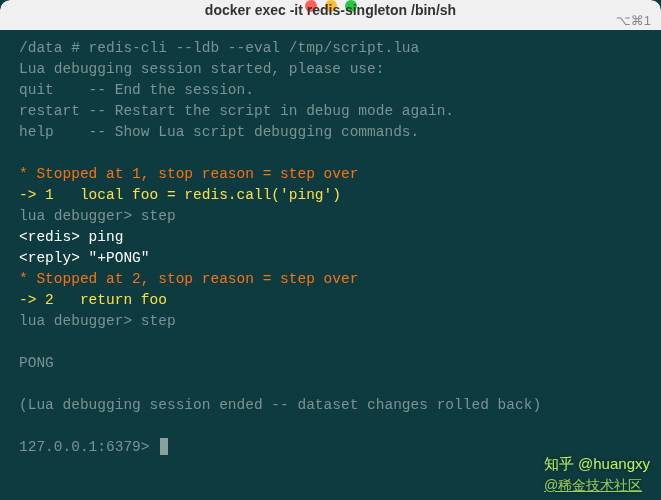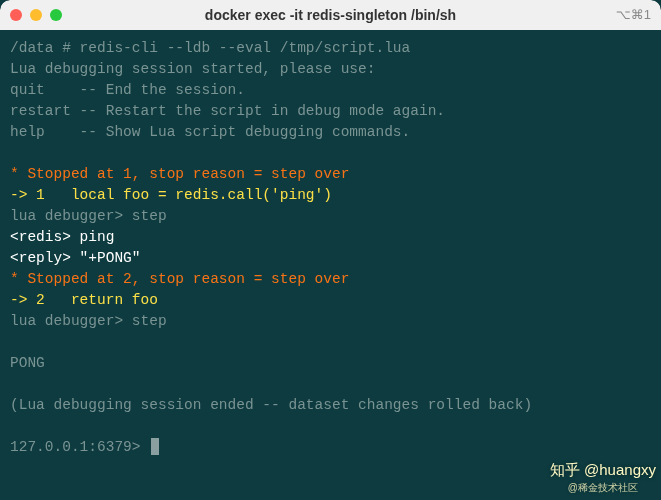--- a/index.html
+++ b/index.html
@@ -16,20 +16,21 @@
   }
   .titlebar {
     height: 30px;
     background: #f0f0f0;
     display: flex;
     align-items: center;
     padding: 0 10px;
     border-top-left-radius: 10px;
     border-top-right-radius: 10px;
     position: relative;
+    flex-direction: column;
   }
   .traffic-lights {
     display: flex;
     gap: 8px;
   }
   .dot {
     width: 12px;
     height: 12px;
     border-radius: 50%;
   }
@@ -46,46 +47,47 @@
     color: #333;
     pointer-events: none;
   }
   .shortcut {
     margin-left: auto;
     color: #888;
     font-size: 13px;
     font-family: -apple-system, Helvetica, Arial, sans-serif;
   }
   .terminal {
-    padding: 8px 10px 10px 10px;
+    padding: 8px 10px 10px 19px;
     color: #8aa0a0;
     white-space: pre;
     height: calc(100% - 30px);
     overflow: hidden;
   }
   .line { display: block; }
   .muted { color: #7a9393; }
   .white { color: #f97316; }
   .yellow { color: #fde047; }
   .green { color: #ffffff; }
   .zhihu {
     position: absolute;
-    right: 5px;
+    right: 11px;
     bottom: 5px;
-    color: #fef9c3;
+    color: #bef264;
     font-family: -apple-system, Helvetica, Arial, sans-serif;
     font-size: 15px;
     font-weight: 500;
     text-shadow: 0 0 4px rgba(0,0,0,0.4);
   }
   .zhihu small {
     display: block;
-    font-size: 10px;
-    text-align: center;
+    font-size: 14px;
+    text-align: left;
     opacity: 0.8;
+    text-decoration: underline;
   }
   .cursor {
     display: inline-block;
     width: 8px;
     height: 17px;
     background: #8aa0a0;
     vertical-align: text-bottom;
     margin-left: 2px;
   }
 </style>

